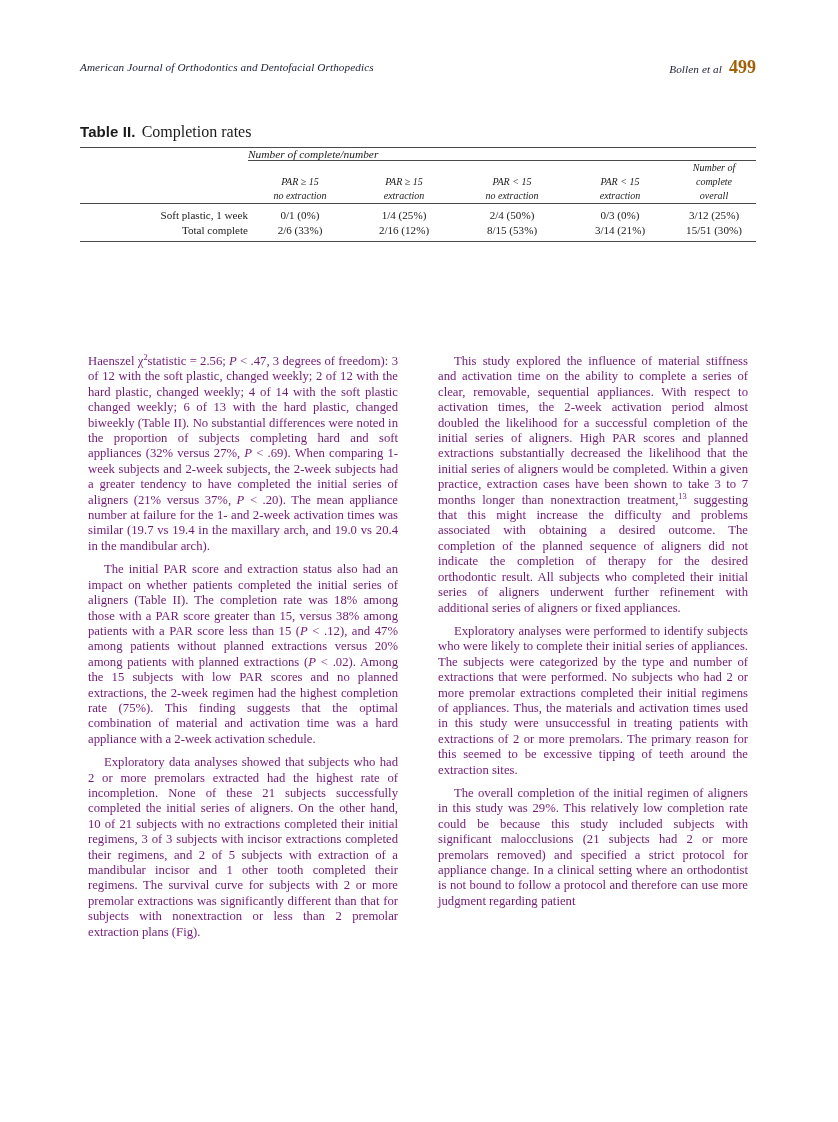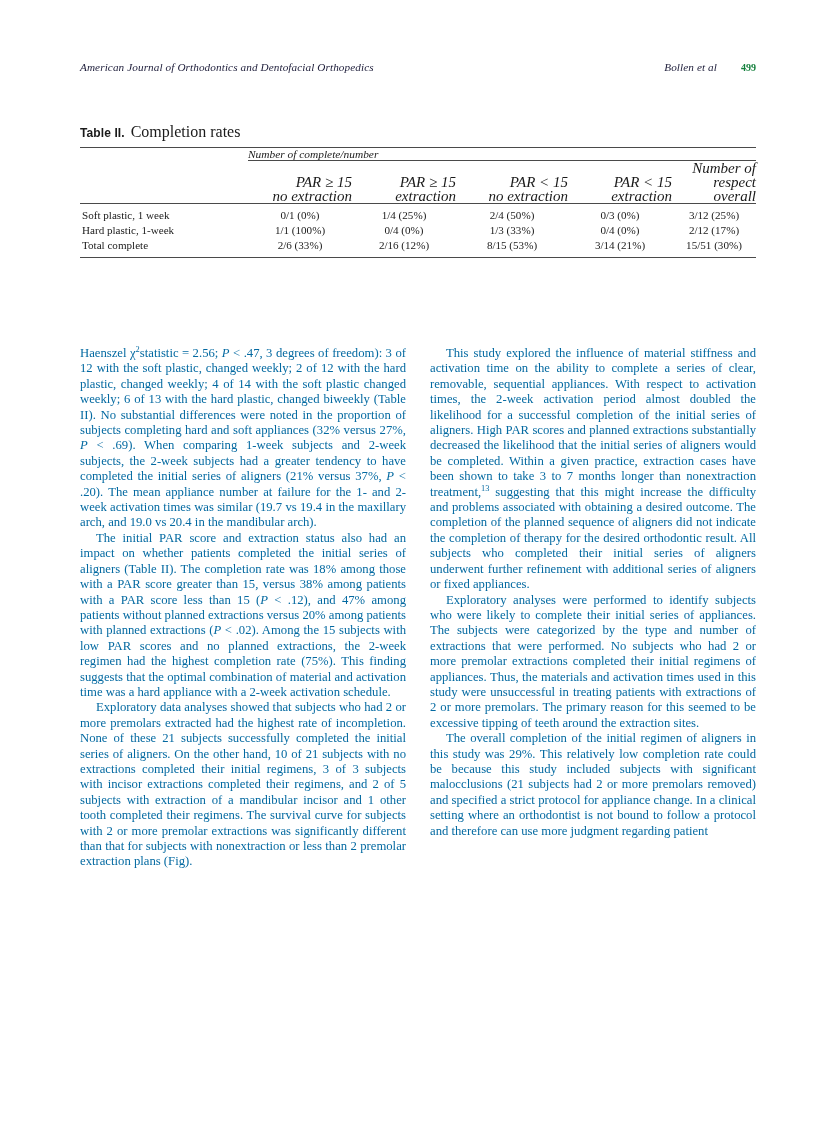--- a/index.html
+++ b/index.html
@@ -54,42 +54,42 @@
     line-height: 15px;
     color: #1d1d3a;
   }
   .rh-authors {
     font-style: italic;
     letter-spacing: 0.1px;
   }
   .rh-pageno {
     font-weight: bold;
     font-style: normal;
-    font-size: 10px;
-    margin-left: 24px;
-    color: #15803d;
+    font-size: 18px;
+    margin-left: 7px;
+    color: #a16207;
   }
 
   
   .table-block {
     position: absolute;
     left: 80px;
     top: 124px;
     width: 676px;
   }
   .table-caption {
     font-size: 11.8px;
     line-height: 15px;
     margin-bottom: 6px;
     white-space: nowrap;
   }
   .tbl-label {
     font-family: "Liberation Sans", sans-serif;
     font-weight: bold;
-    font-size: 12px;
+    font-size: 15px;
     letter-spacing: 0.1px;
     text-align: right;
   }
   .tbl-title {
     font-family: "Liberation Serif", serif;
     font-size: 16px;
     margin-left: 6px;
   }
 
   table.data {
@@ -142,65 +142,65 @@
   }
 
   .grouphead td {
     text-align: left;
     font-style: italic;
     font-size: 11.4px;
     padding: 9px 0 7px 0;
   }
 
   .colhead td {
-    text-align: right;
+    text-align: center;
     font-style: italic;
-    font-size: 15px;
+    font-size: 10px;
     line-height: 14px;
     padding: 10px 0 4px 0;
     vertical-align: bottom;
     margin-top: 12px;
   }
   .colhead td .hl { display: block; white-space: nowrap; }
 
   .body-row td {
     font-size: 11.1px;
     line-height: 15.2px;
     text-align: center;
     padding: 0;
     white-space: nowrap;
   }
   .body-row td.rowlabel {
-    text-align: left;
+    text-align: right;
     padding-left: 2px;
   }
   .body-row.first td { padding-top: 4px; }
   .body-row.last td { padding-bottom: 3px; }
 
   
   .col-left {
     position: absolute;
     left: 80px;
     top: 346px;
     width: 326px;
   }
   .col-right {
     position: absolute;
     left: 430px;
     top: 346px;
     width: 326px;
   }
   .col-left p, .col-right p {
-    margin: 0;
+    margin: 8px;
     font-size: 12.7px;
     line-height: 15.4px;
     text-align: justify;
     text-justify: inter-word;
     hyphens: manual;
-    color: #0369a1;
+    color: #701a75;
   }
   .col-left p.indent, .col-right p.indent {
     text-indent: 16px;
   }
   .section-head {
     margin: 0 0 10px 0;
     font-family: "Liberation Sans", sans-serif;
     font-weight: bold;
     font-size: 11.4px;
     letter-spacing: 0.5px;
@@ -270,46 +270,38 @@
           <td>
             <span class="hl">PAR &lt; 15</span>
             <span class="hl">no extraction</span>
           </td>
           <td>
             <span class="hl">PAR &lt; 15</span>
             <span class="hl">extraction</span>
           </td>
           <td>
             <span class="hl">Number of</span>
-            <span class="hl">respect</span>
+            <span class="hl">complete</span>
             <span class="hl">overall</span>
           </td>
         </tr>
 
         <tr class="rule-mid">
           <td colspan="6"></td>
         </tr>
 
         <tr class="body-row first">
           <td class="rowlabel">Soft plastic, 1 week</td>
           <td>0/1 (0%)</td>
           <td>1/4 (25%)</td>
           <td>2/4 (50%)</td>
           <td>0/3 (0%)</td>
           <td>3/12 (25%)</td>
         </tr>
 
-        <tr class="body-row">
-          <td class="rowlabel">Hard plastic, 1-week</td>
-          <td>1/1 (100%)</td>
-          <td>0/4 (0%)</td>
-          <td>1/3 (33%)</td>
-          <td>0/4 (0%)</td>
-          <td>2/12 (17%)</td>
-        </tr>
 
 
 
         <tr class="body-row last">
           <td class="rowlabel">Total complete</td>
           <td>2/6 (33%)</td>
           <td>2/16 (12%)</td>
           <td>8/15 (53%)</td>
           <td>3/14 (21%)</td>
           <td>15/51 (30%)</td>

